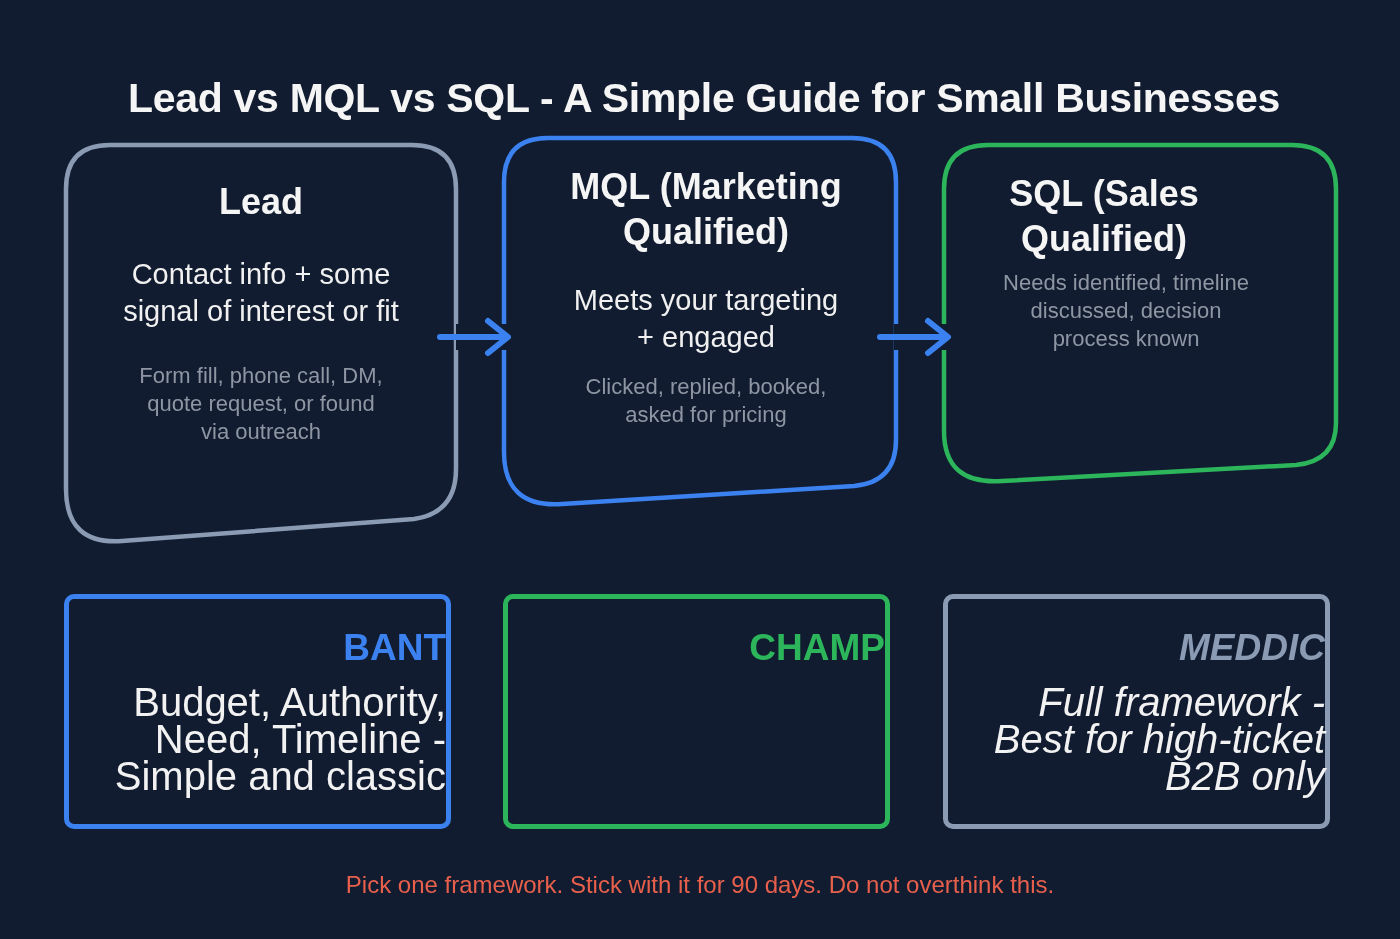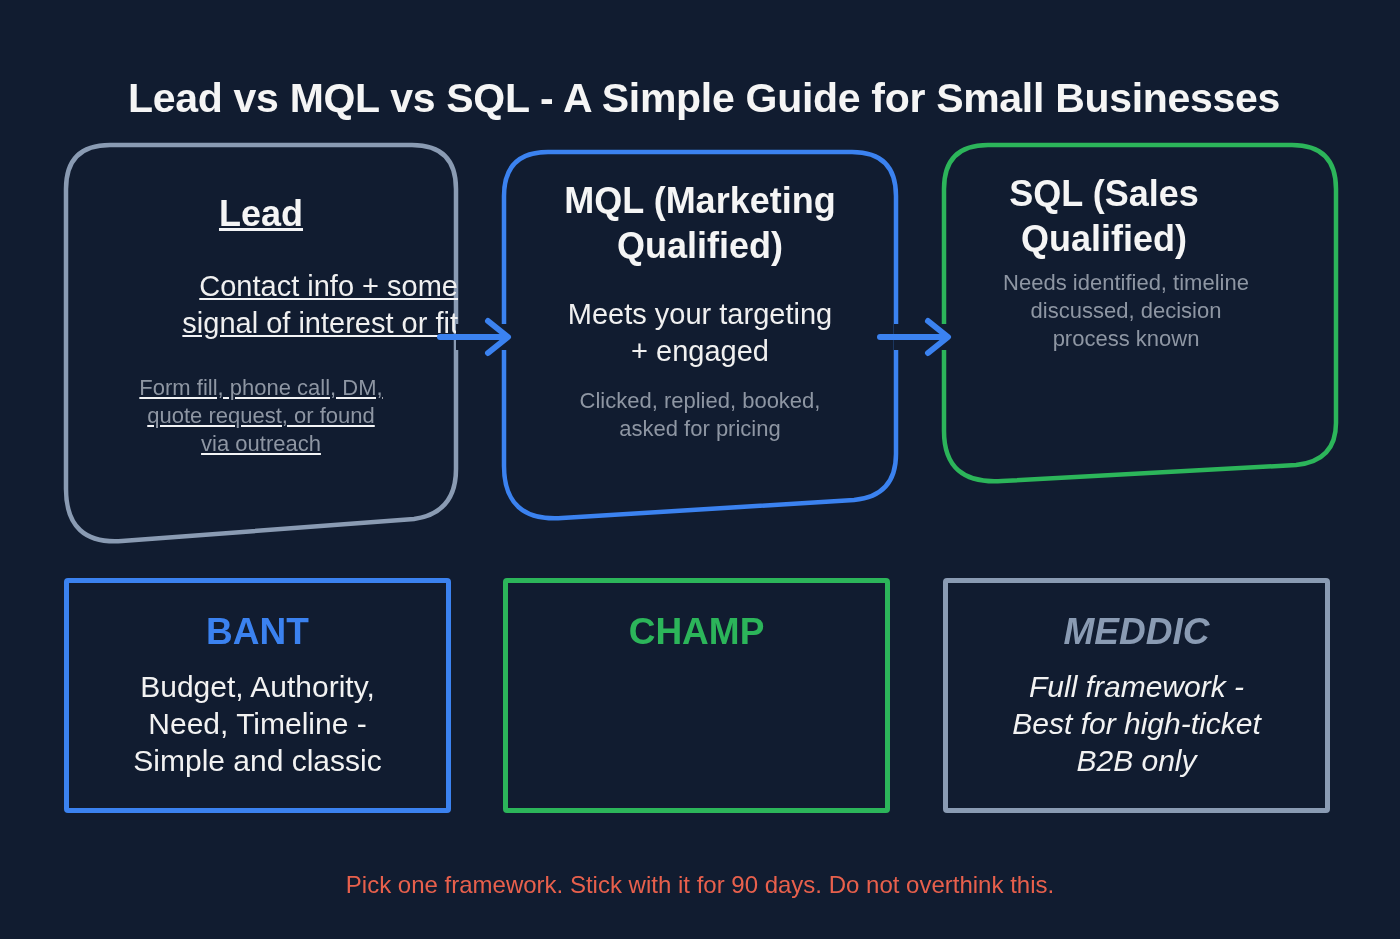--- a/index.html
+++ b/index.html
@@ -64,37 +64,37 @@
       margin: 0;
       white-space: pre-line;
     }
     .arrow {
       position: absolute;
       overflow: visible;
     }
     
     .framework {
       position: absolute;
-      top: 578px;
+      top: 594px;
       width: 387px;
       height: 235px;
       border: 5px solid;
-      border-radius: 4px;
+      border-radius: 10px;
       box-sizing: border-box;
-      text-align: center;
+      text-align: right;
     }
     .framework-name {
       margin-top: 27px;
       font-size: 37px;
       font-weight: 700;
       line-height: 44px;
     }
     .framework-desc {
       margin-top: 14px;
-      font-size: 30px;
+      font-size: 40px;
       line-height: 37px;
       color: #f2f2f2;
       white-space: pre-line;
     }
     .footer-note {
       position: absolute;
       left: 0;
       top: 871px;
       width: 1400px;
       text-align: center;
@@ -104,31 +104,31 @@
   </style>
 </head>
 <body>
 
 <h1 class="page-title">Lead vs MQL vs SQL - A Simple Guide for Small Businesses</h1>
 
 <div class="stage" style="left:64px; top:143px; width:394px; height:402px;">
   <svg class="outline" width="394" height="402">
     <path d="M46 2 H348 Q392 2 392 46 V326 Q392 370 350 376 L58 398 Q2 402 2 346 V46 Q2 2 46 2 Z" fill="#111c30" stroke="#8a9bb3" stroke-width="4.5"></path>
   </svg>
-  <div class="content" style="top:48px;text-decoration:underline;">
+  <div class="content" style="top:36px;">
     <p class="stage-title">Lead</p>
-    <p class="stage-desc" style="margin-top:32px;text-align:right;">Contact info + some
+    <p class="stage-desc" style="margin-top:32px;">Contact info + some
 signal of interest or fit</p>
     <p class="stage-examples" style="margin-top:32px;">Form fill, phone call, DM,
 quote request, or found
 via outreach</p>
   </div>
 </div>
 
-<div class="stage" style="left:502px; top:150px; width:396px; height:372px;">
+<div class="stage" style="left:502px; top:136px; width:396px; height:372px;padding-left:12px;">
   <svg class="outline" width="396" height="372">
     <path d="M46 2 H350 Q394 2 394 46 V304 Q394 346 352 350 L60 368 Q2 372 2 316 V46 Q2 2 46 2 Z" fill="#111c30" stroke="#3b82f0" stroke-width="4.5"></path>
   </svg>
   <div class="content" style="top:28px;">
     <p class="stage-title">MQL (Marketing
 Qualified)</p>
     <p class="stage-desc" style="margin-top:28px;">Meets your targeting
 + engaged</p>
     <p class="stage-examples" style="margin-top:17px;">Clicked, replied, booked,
 asked for pricing</p>

